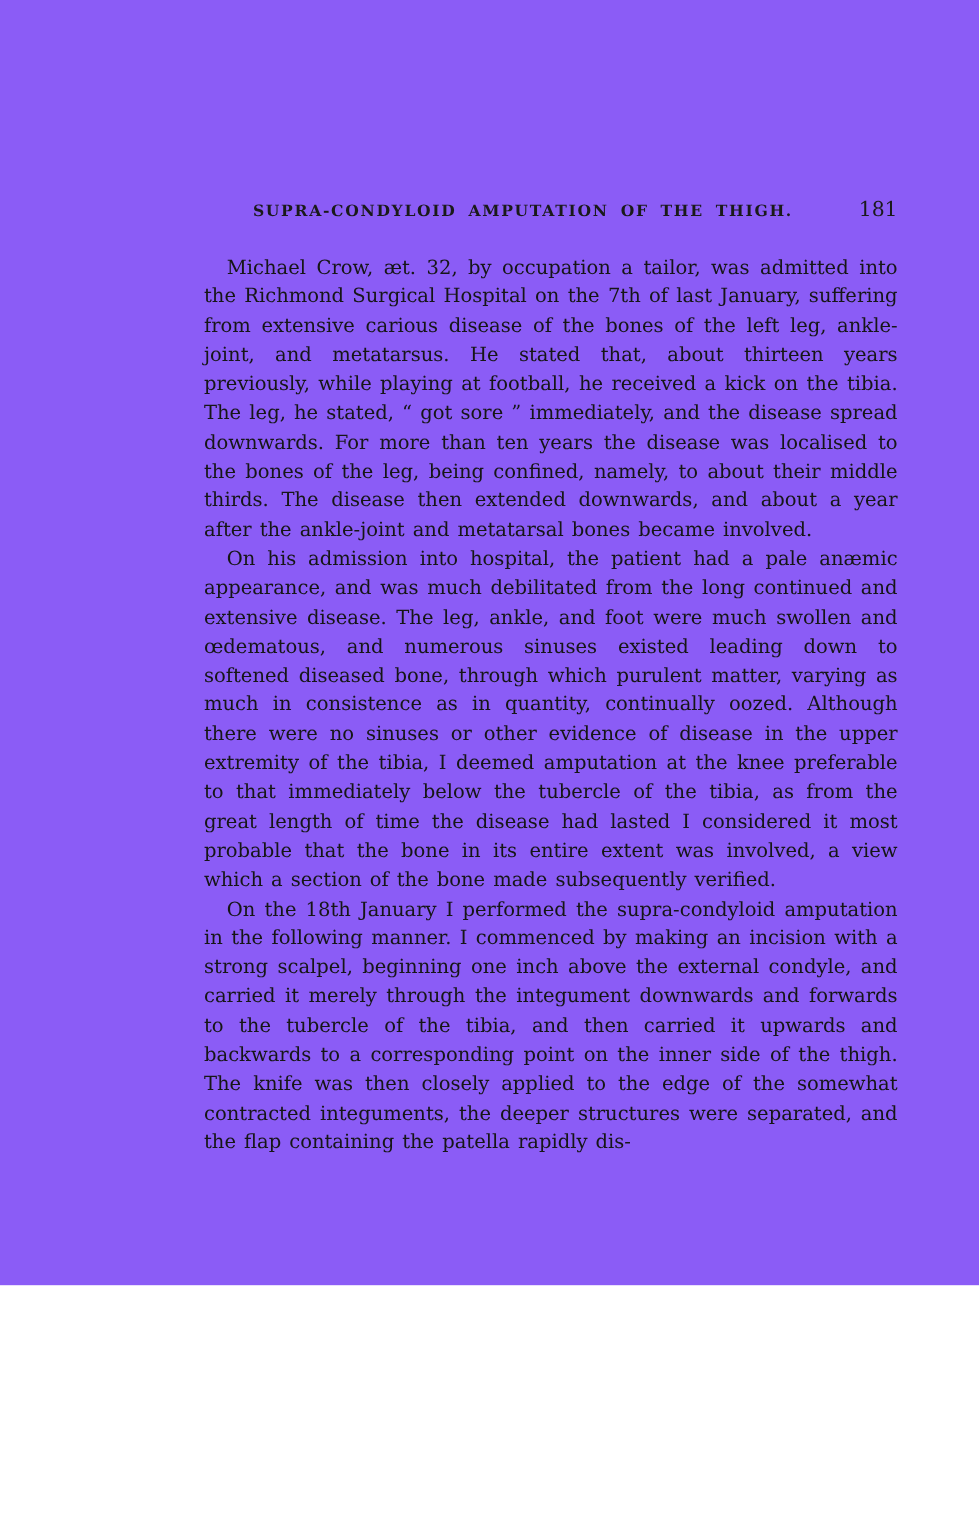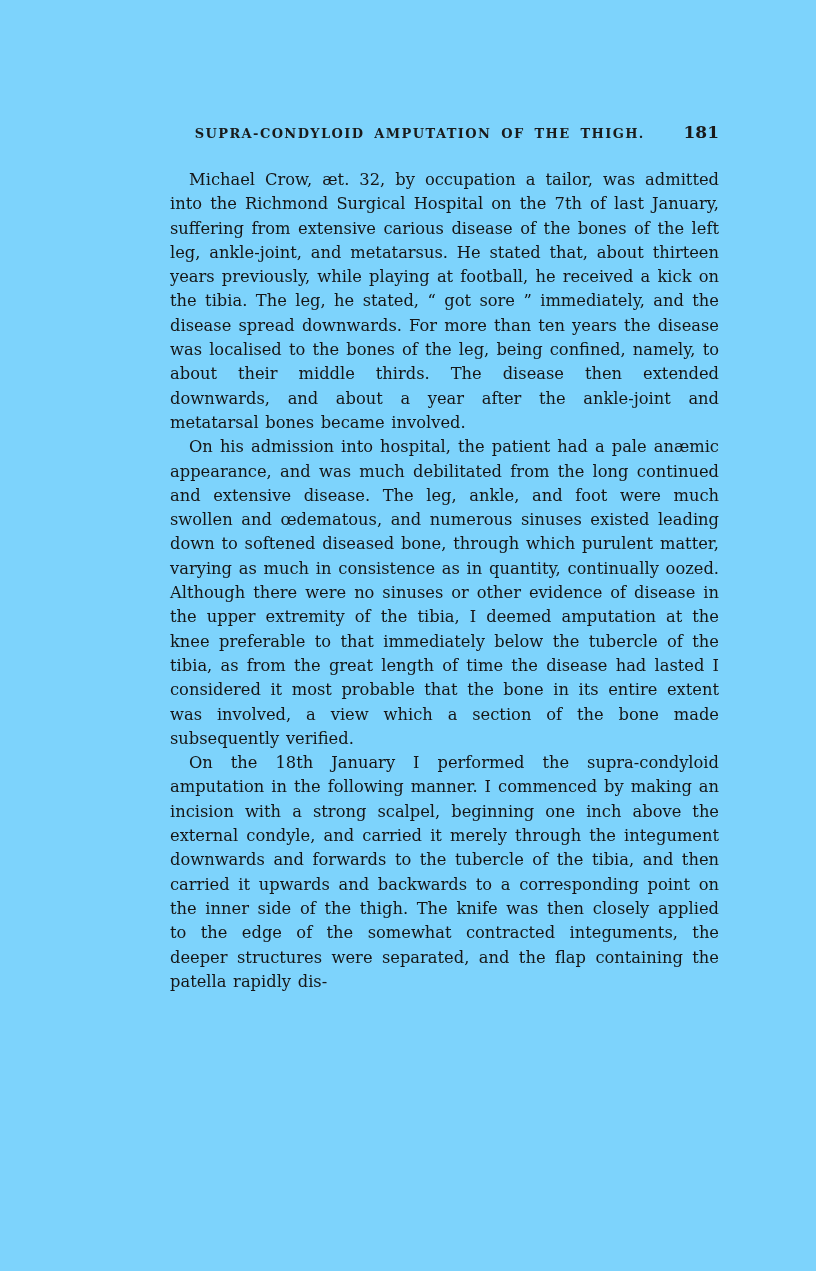--- a/index.html
+++ b/index.html
@@ -10,42 +10,43 @@
     width: 816px;
     height: 1271px;
     background: #ffffff;
     font-family: "DejaVu Serif", "Liberation Serif", serif;
     color: #1a1a1a;
     overflow: hidden;
   }
   .page {
     box-sizing: border-box;
     width: 816px;
-    height: 1271px;
-    padding: 122px 97px 0 170px;
-    background: #7dd3fc;
+    height: 1071px;
+    padding: 122px 68px 0 170px;
+    background: #8b5cf6;
   }
   .running-head {
     display: flex;
     align-items: baseline;
     margin-bottom: 26px;
   }
   .running-title {
     flex: 1;
     text-align: center;
     font-size: 13px;
     font-weight: bold;
     letter-spacing: 1.4px;
     word-spacing: 4px;
     white-space: nowrap;
   }
   .page-number {
     font-size: 17px;
-    font-weight: bold;
+    font-weight: normal;
     margin-left: 14px;
+    margin-top: 43px;
   }
   .body-text p {
     margin: 0;
     text-align: justify;
     text-indent: 19px;
     font-size: 16.3px;
     line-height: 24.3px;
     word-spacing: 1.5px;
     color: #161616;
   }

